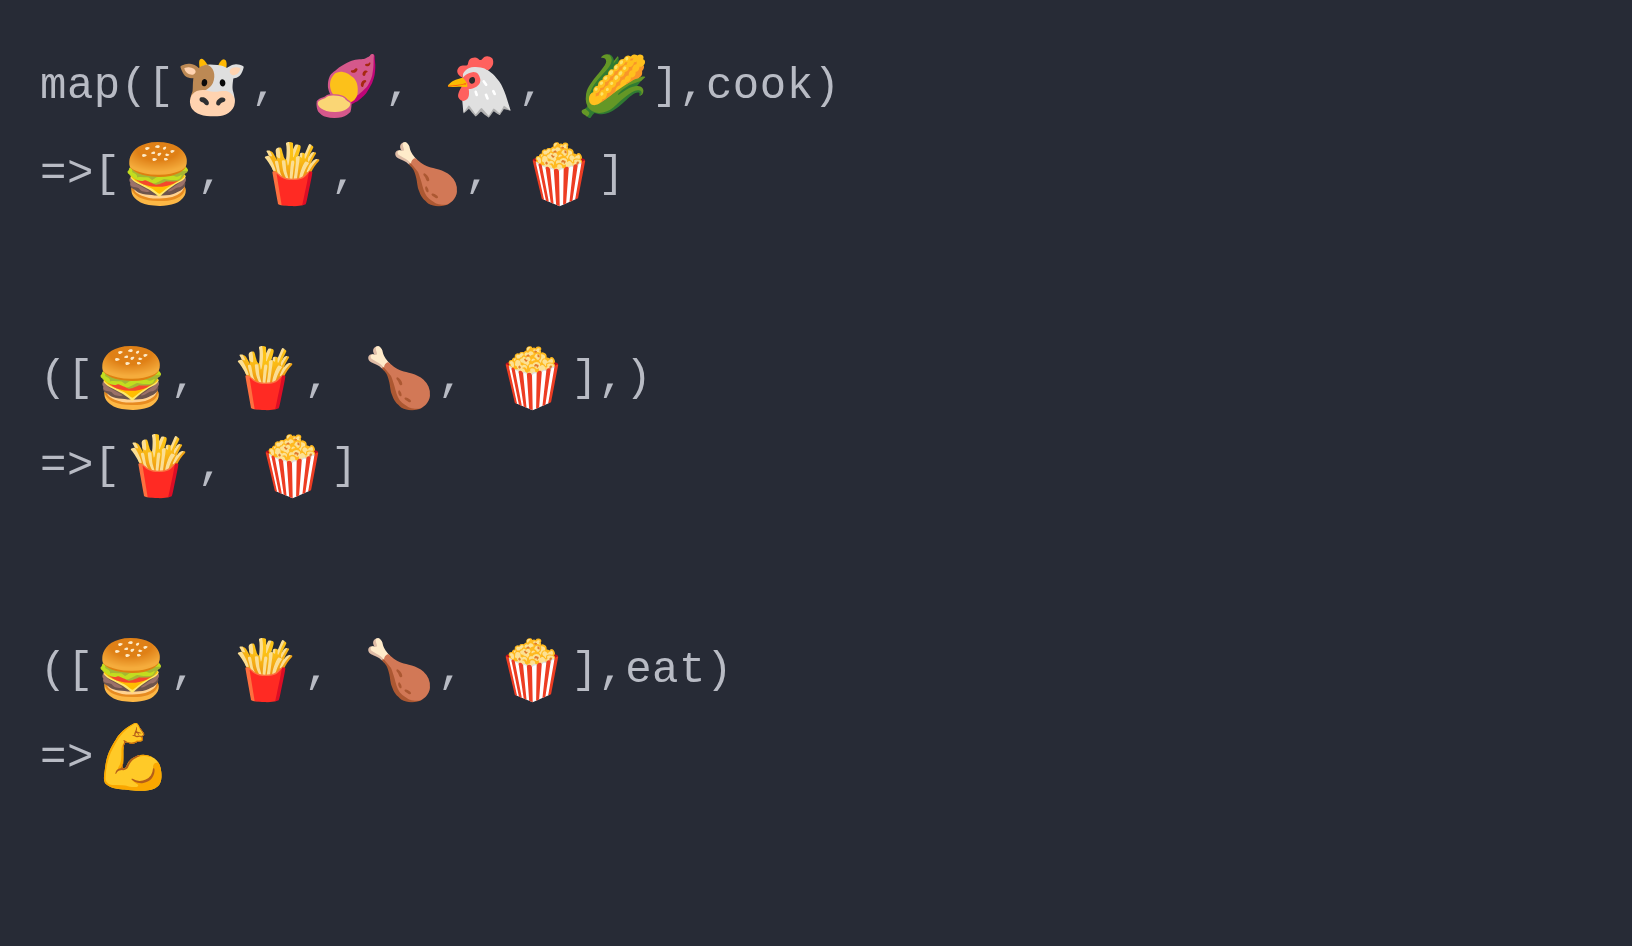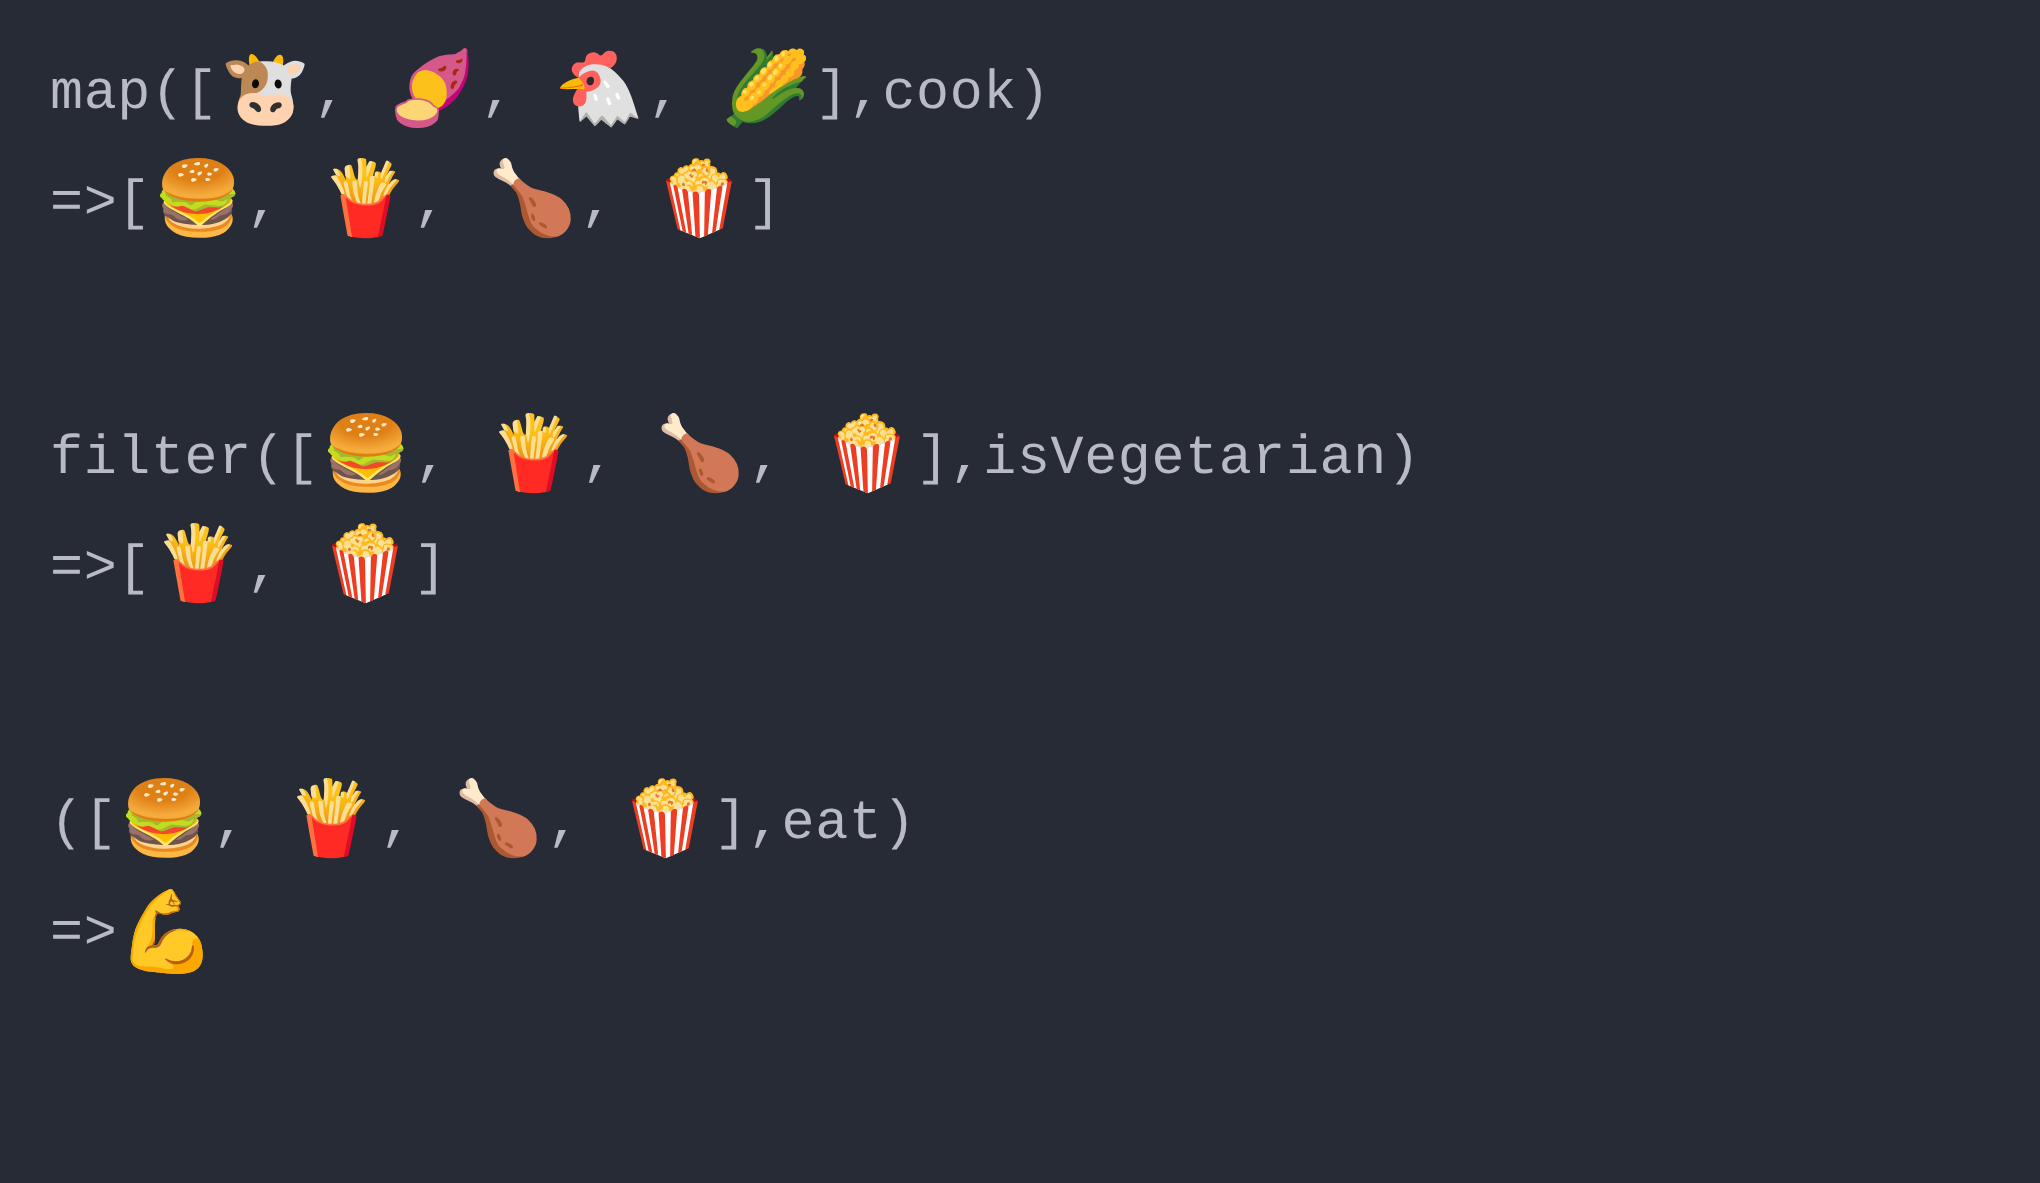--- a/index.html
+++ b/index.html
@@ -14,20 +14,21 @@
       font-size: 44px;
       padding: 42px 40px;
       width: 1632px;
       height: 946px;
       letter-spacing: 0.5px;
     }
     .line {
       white-space: nowrap;
       line-height: 1.5;
       display: flex;
+      align-items: center;
       height: 88px;
     }
     .gap {
       height: 116px;
     }
     .emoji {
       display: inline-block;
       font-size: 58px;
       vertical-align: middle;
       line-height: 1;
@@ -77,31 +78,29 @@
       <span class="seg sep">,</span>
       <span class="emoji">🍗</span>
       <span class="seg sep">,</span>
       <span class="emoji">🍿</span>
       <span class="seg">]</span>
   </div>
 
   <div class="gap"></div>
 
   <div class="line">
-    <span class="seg">filter</span>
       <span class="seg">([</span>
       <span class="emoji">🍔</span>
       <span class="seg sep">,</span>
       <span class="emoji">🍟</span>
       <span class="seg sep">,</span>
       <span class="emoji">🍗</span>
       <span class="seg sep">,</span>
       <span class="emoji">🍿</span>
       <span class="seg">], </span>
-      <span class="seg">isVegetarian</span>
       <span class="seg">)</span>
   </div>
 
   <div class="line">
     <span class="seg">=&gt; </span>
       <span class="seg">[</span>
       <span class="emoji">🍟</span>
       <span class="seg sep">,</span>
       <span class="emoji">🍿</span>
       <span class="seg">]</span>

